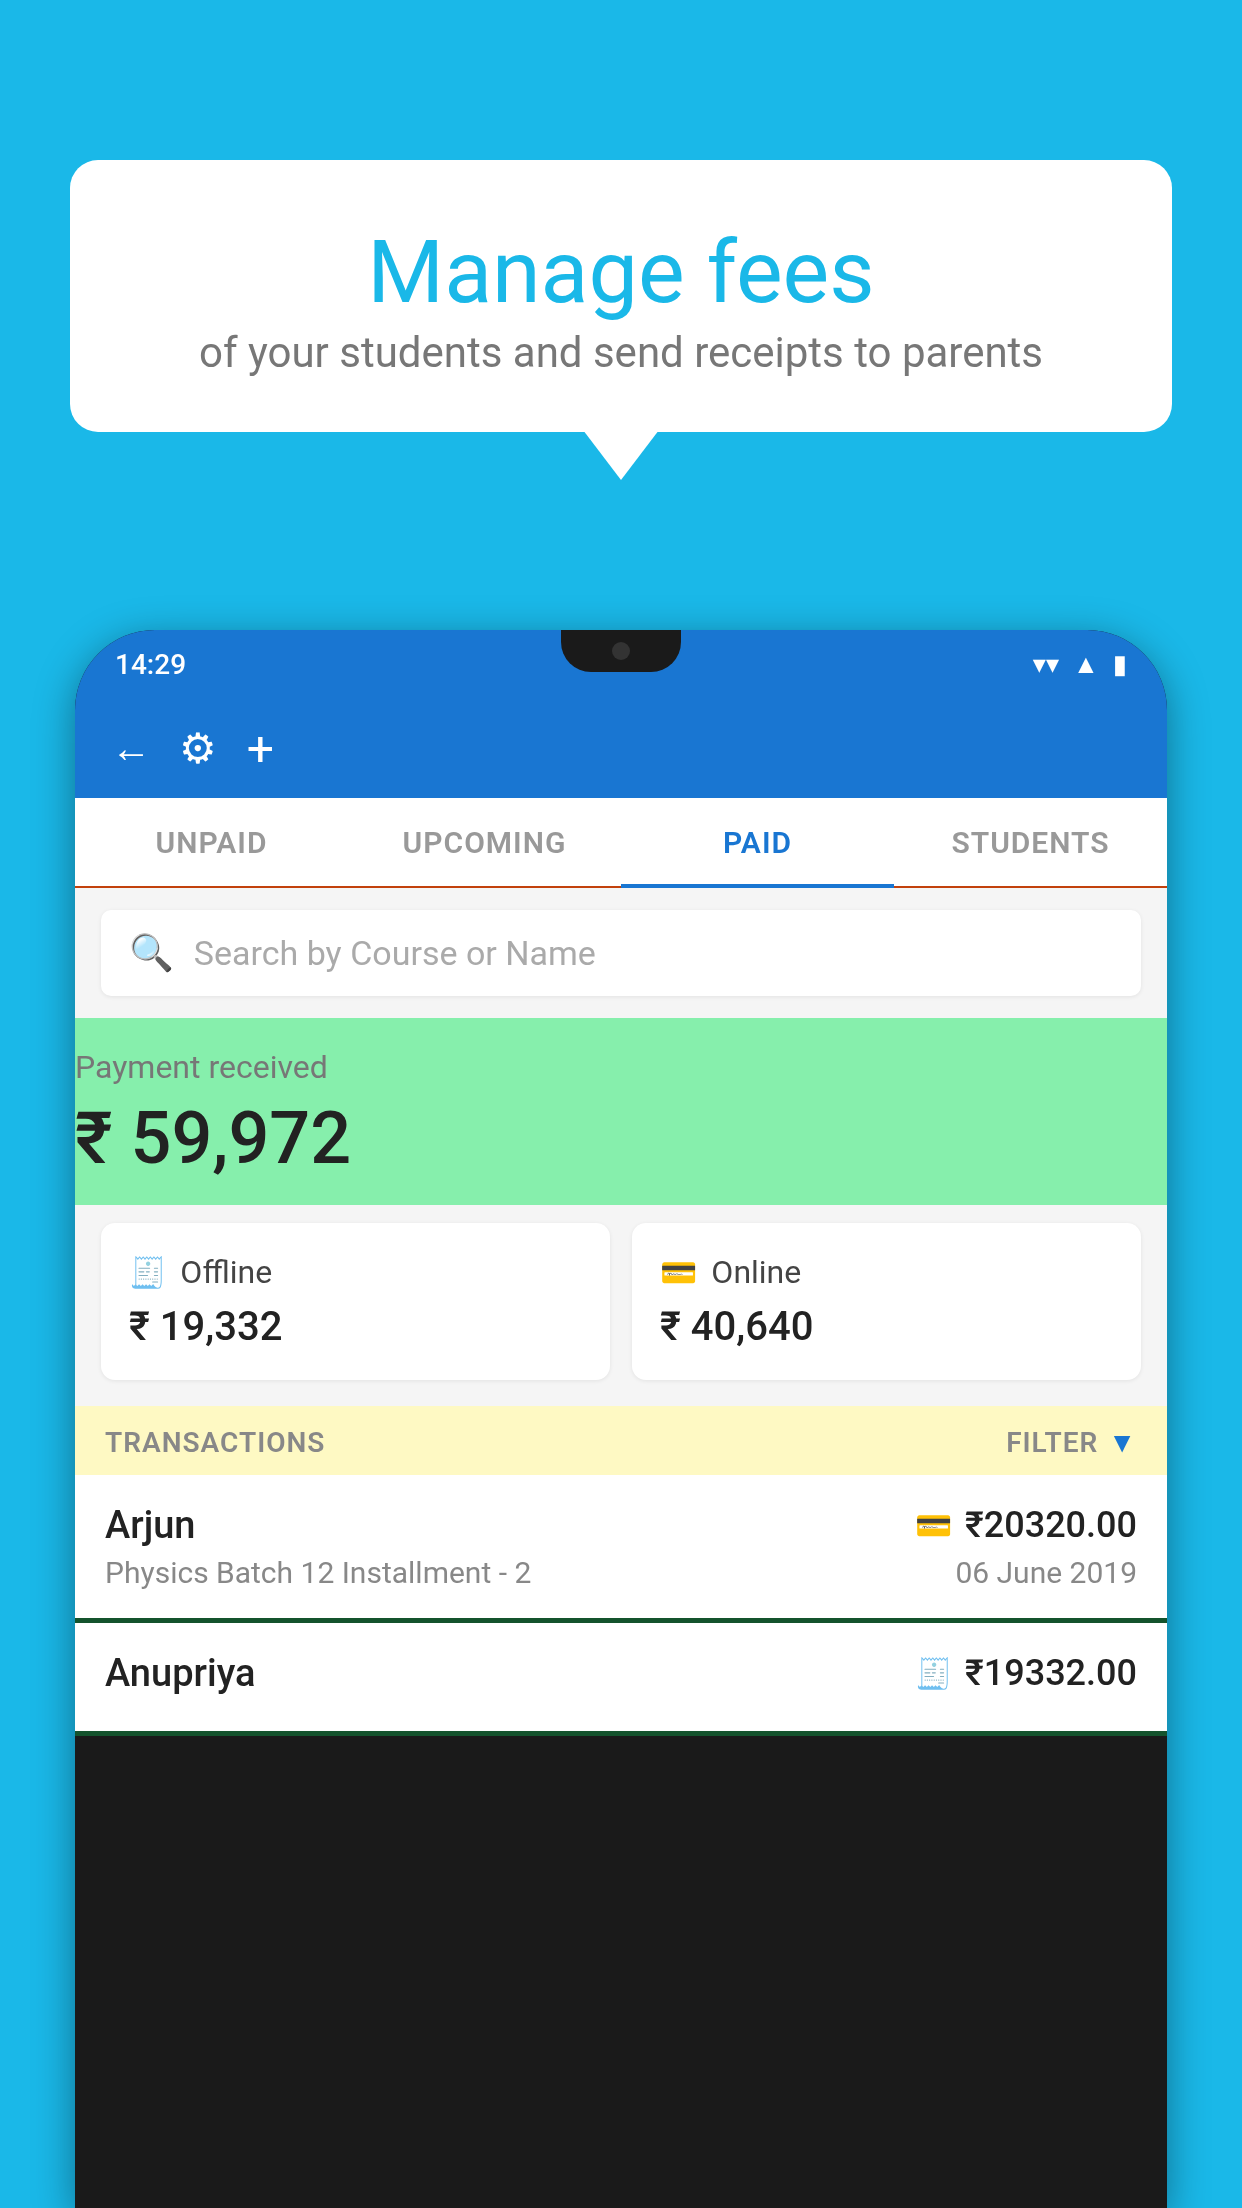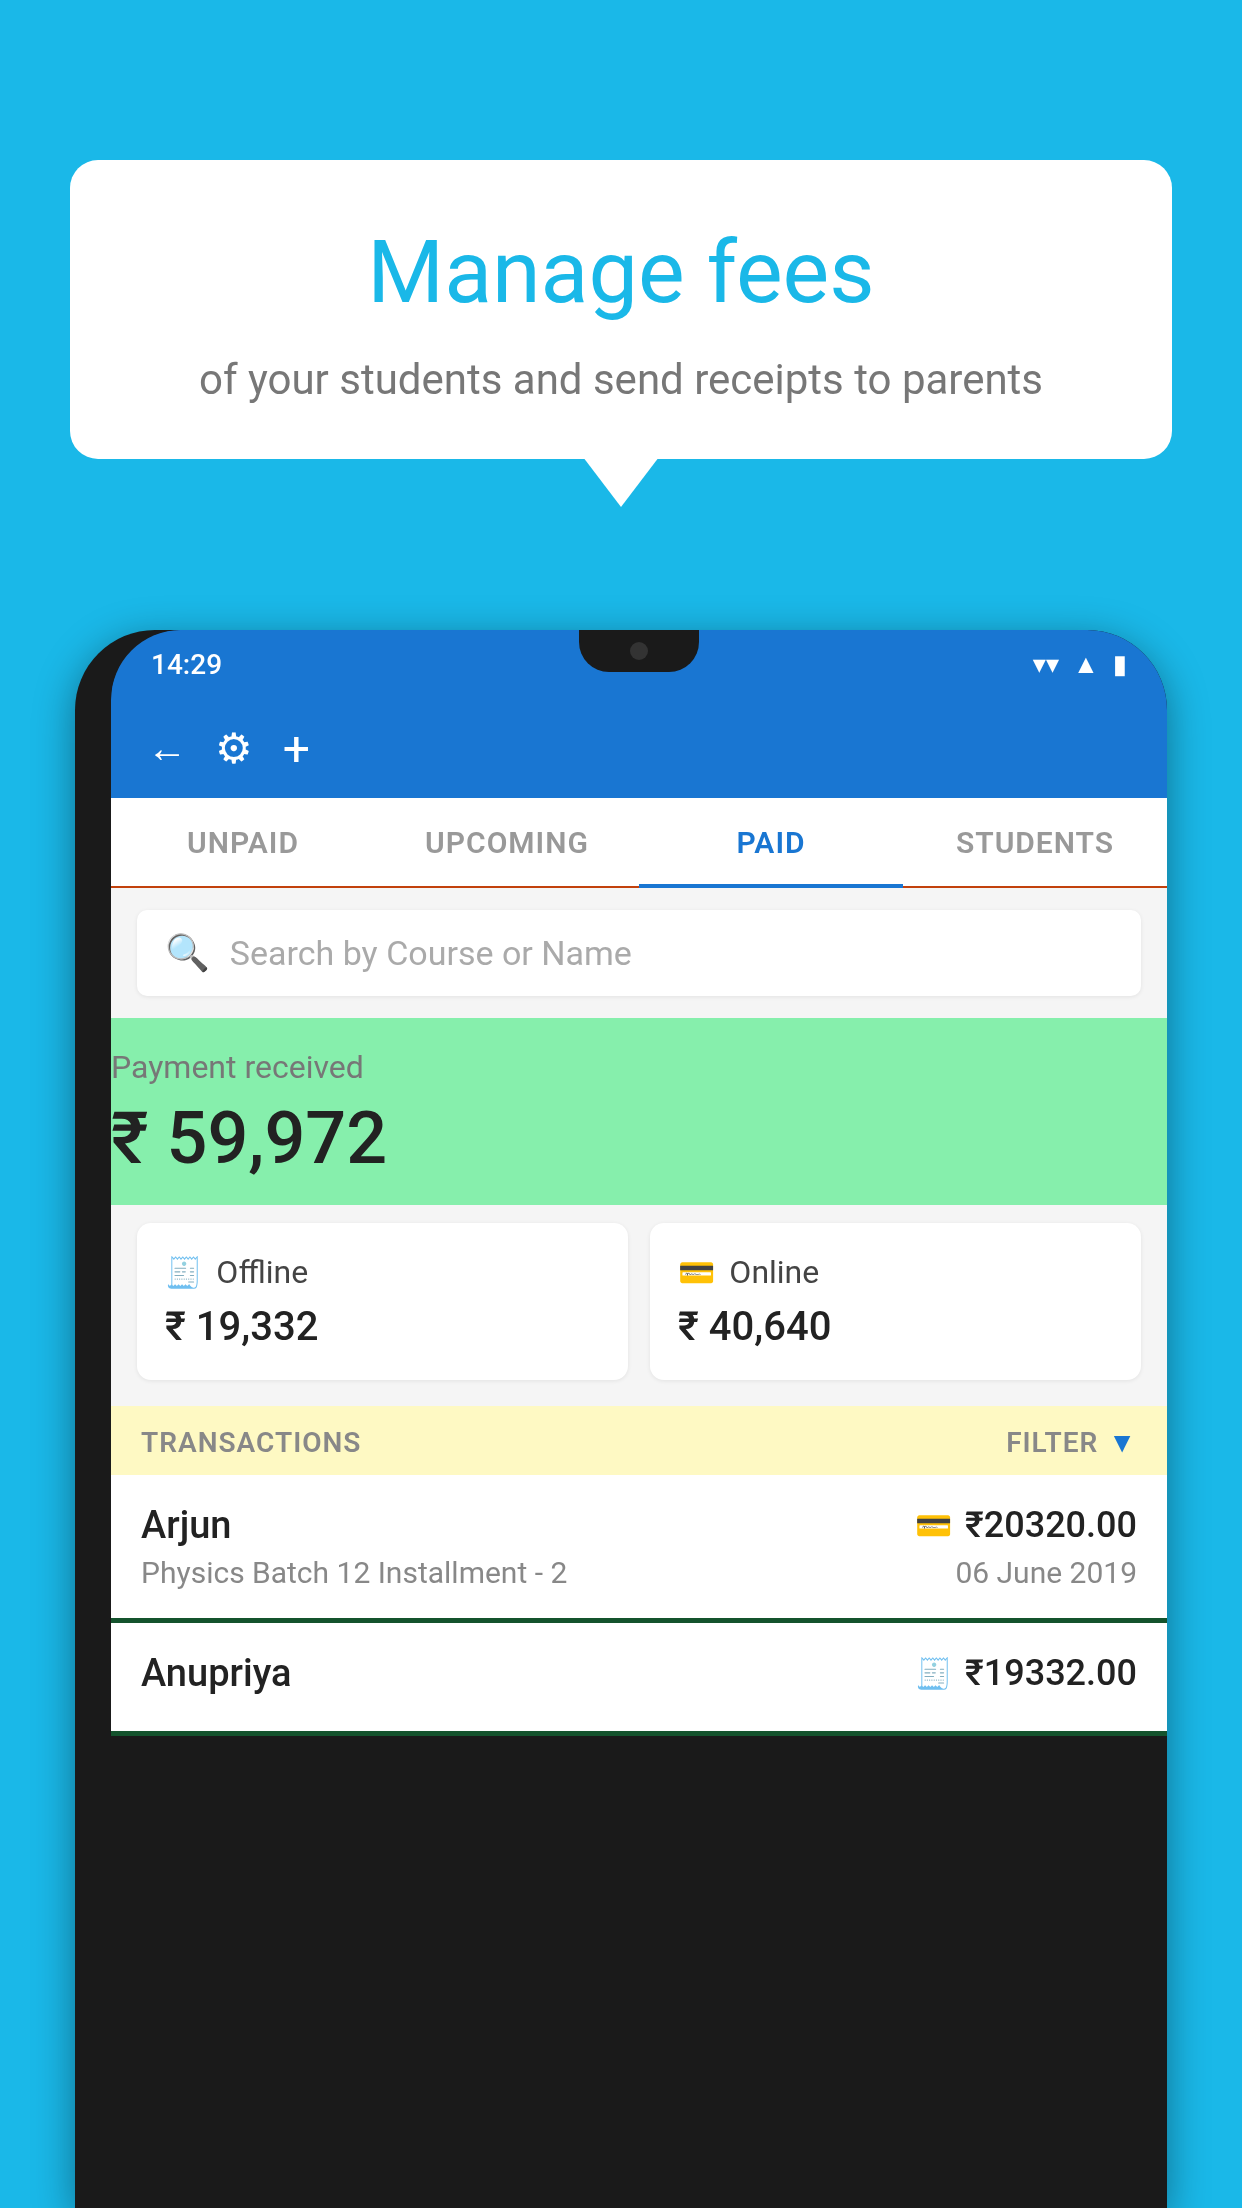--- a/index.html
+++ b/index.html
@@ -33,21 +33,21 @@
       width: 0;
       height: 0;
       border-left: 38px solid transparent;
       border-right: 38px solid transparent;
       border-top: 50px solid white;
     }
     .bubble-title {
       font-size: 88px;
       color: #1ab8e8;
       font-weight: 400;
-      margin-bottom: 32px;
+      margin-bottom: 5px;
     }
     .bubble-subtitle {
       font-size: 42px;
       color: #777;
       font-weight: 400;
     }
 
     
     .phone-frame {
       position: absolute;
@@ -318,21 +318,20 @@
       color: #888;
     }
     .tx-date {
       font-size: 30px;
       color: #888;
     }
 
     .phone-inner {
       border-radius: 70px 70px 0 0;
       overflow: hidden;
-      margin-left: 36px;
     }
   </style>
 </head>
 <body>
 
 <div class="speech-bubble">
   <div class="bubble-title">Manage fees</div>
   <div class="bubble-subtitle">of your students and send receipts to parents</div>
 </div>
 

